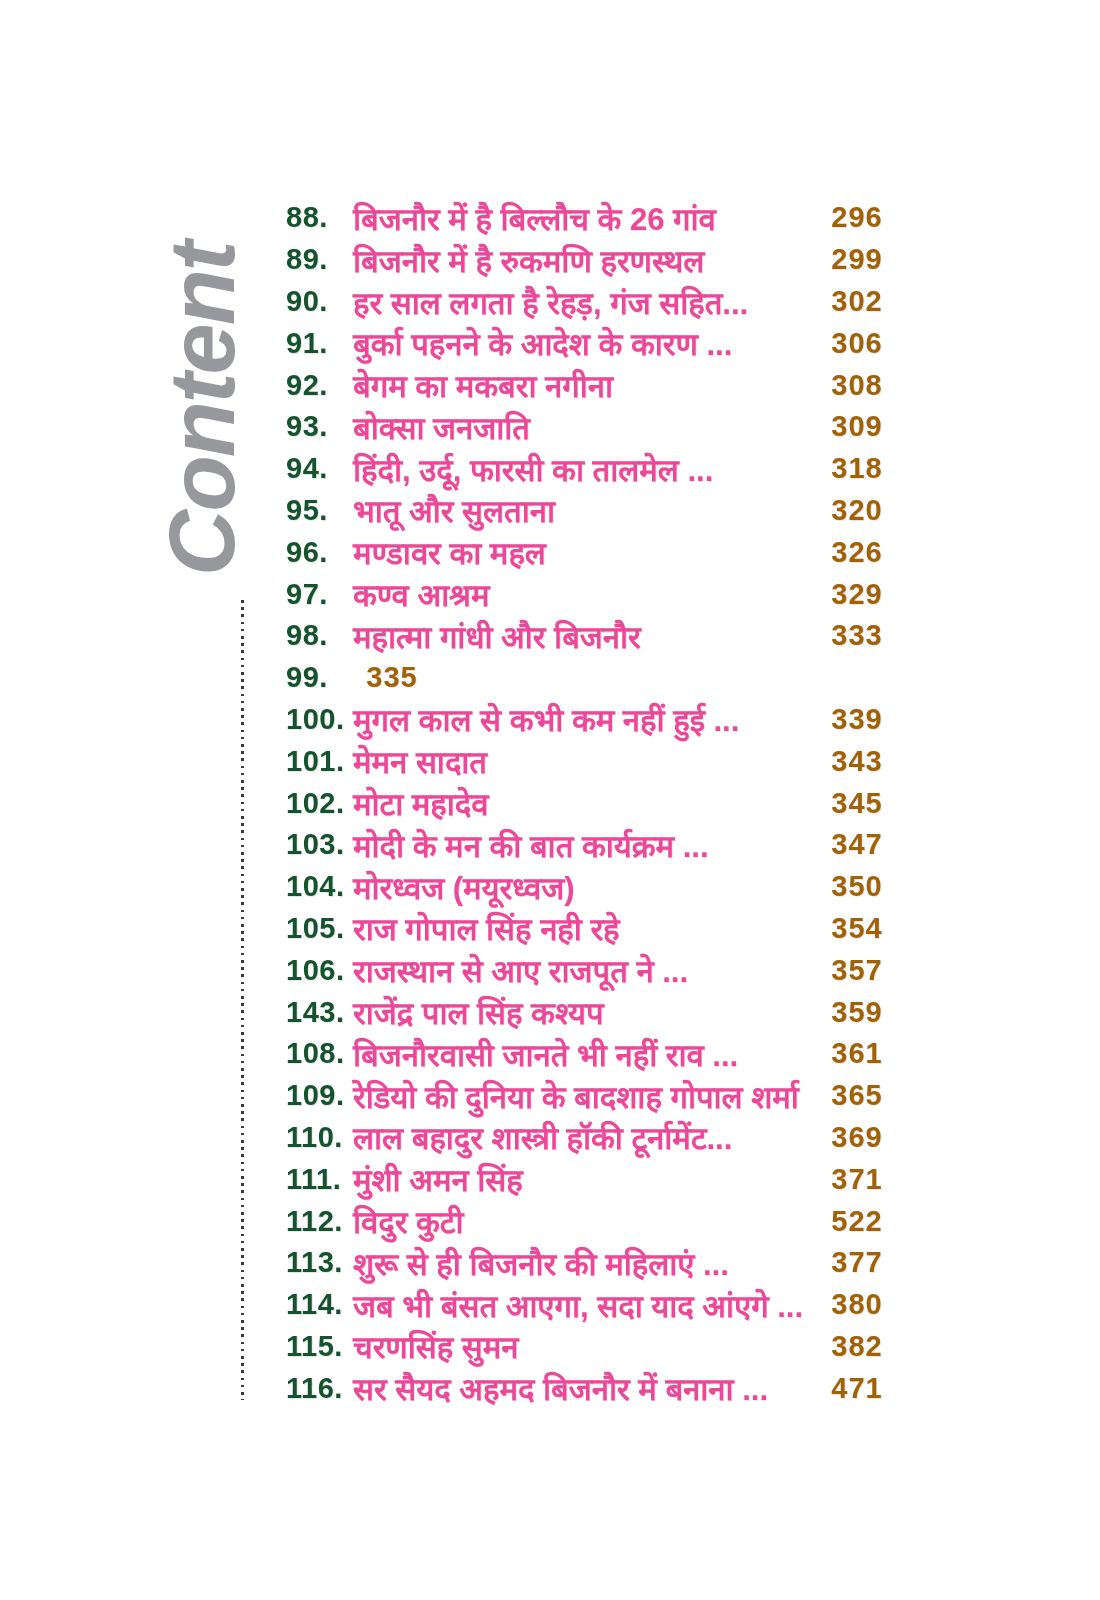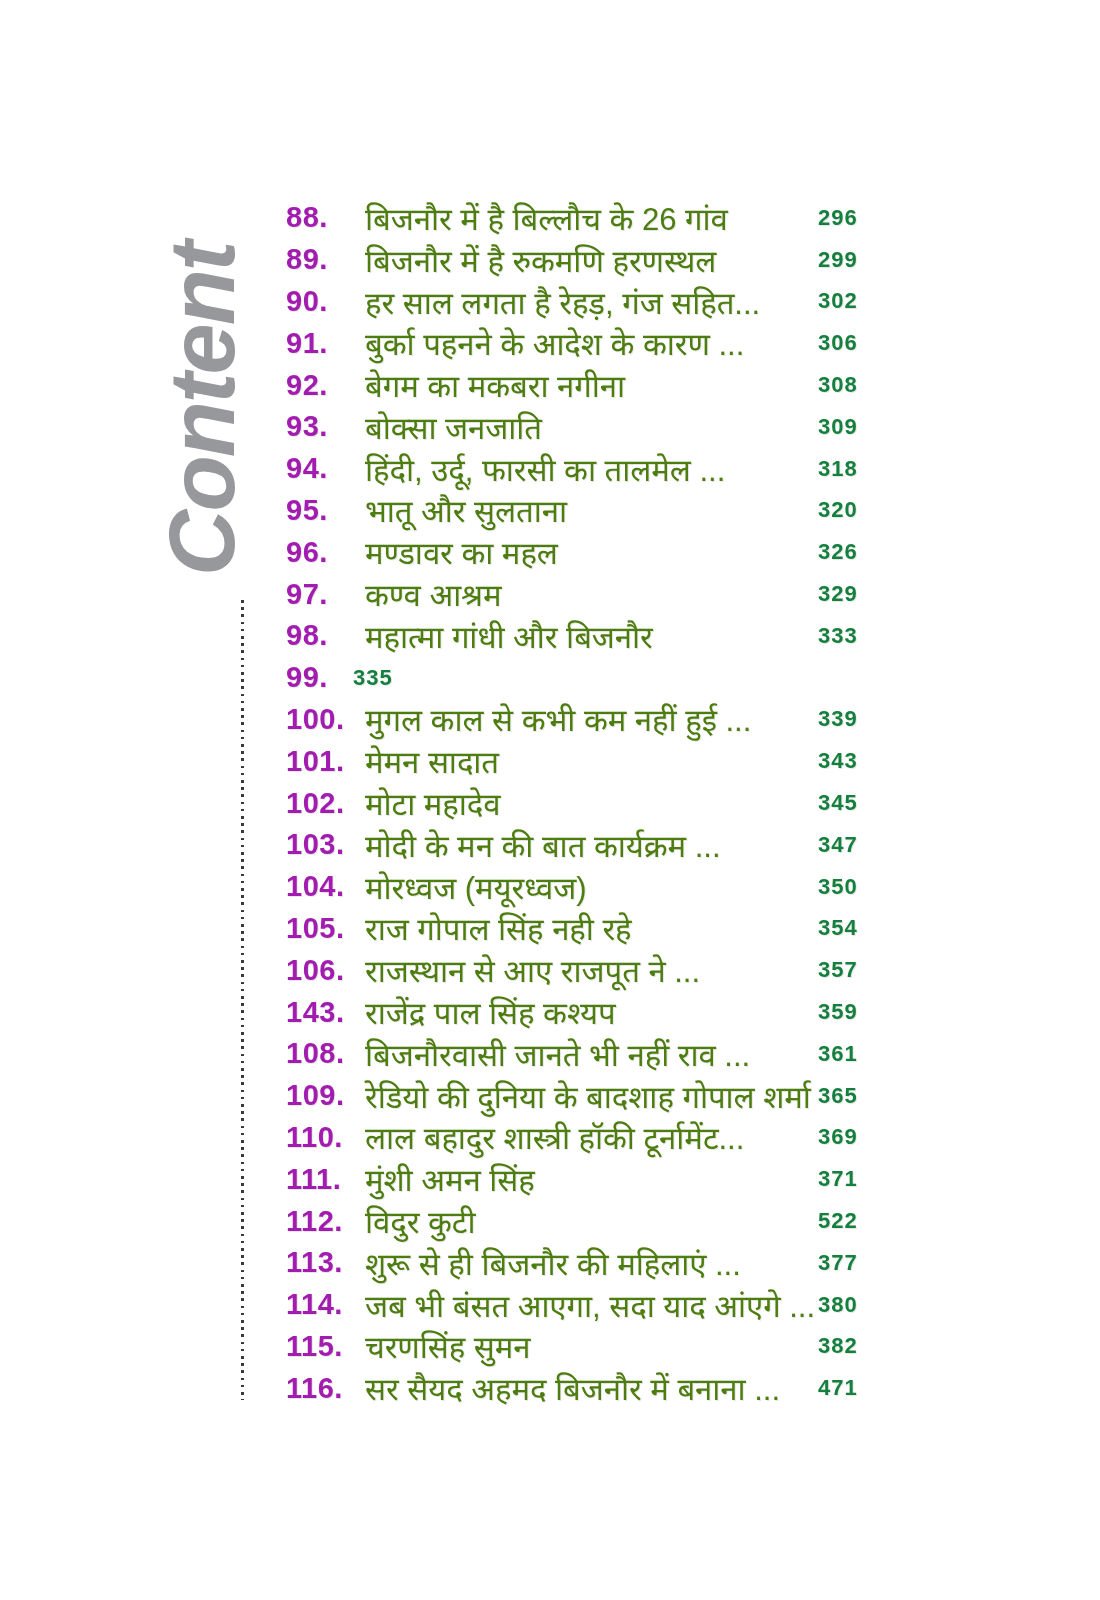--- a/index.html
+++ b/index.html
@@ -64,41 +64,40 @@
     display: flex;
     align-items: center;
     height: 41.8px;
     color: #1d1d1d;
   }
   .toc-row .num {
     flex: 0 0 67px;
     font-size: 29px;
     font-weight: 700;
     letter-spacing: 0.5px;
-    color: #a21caf;
+    color: #14532d;
     text-shadow: 1px 1px 0 rgba(0,0,0,0.10);
   }
   .toc-row .title {
     flex: 1 1 auto;
     font-size: 31px;
-    font-weight: 400;
+    font-weight: 700;
     white-space: nowrap;
     overflow: visible;
-    color: #4d7c0f;
+    color: #ec4899;
     text-shadow: 1px 1px 0 rgba(0,0,0,0.10);
-    margin-left: 12px;
   }
   .toc-row .pageno {
     flex: 0 0 auto;
     min-width: 78px;
-    text-align: left;
-    font-size: 22px;
+    text-align: center;
+    font-size: 29px;
     font-weight: 700;
     letter-spacing: 1px;
-    color: #15803d;
+    color: #a16207;
     text-shadow: 1px 1px 0 rgba(0,0,0,0.10);
   }
 </style>
 </head>
 <body>
 
 <div class="page">
 
   <div class="vertical-heading-box">
     <span class="vertical-heading-text">Content</span>

